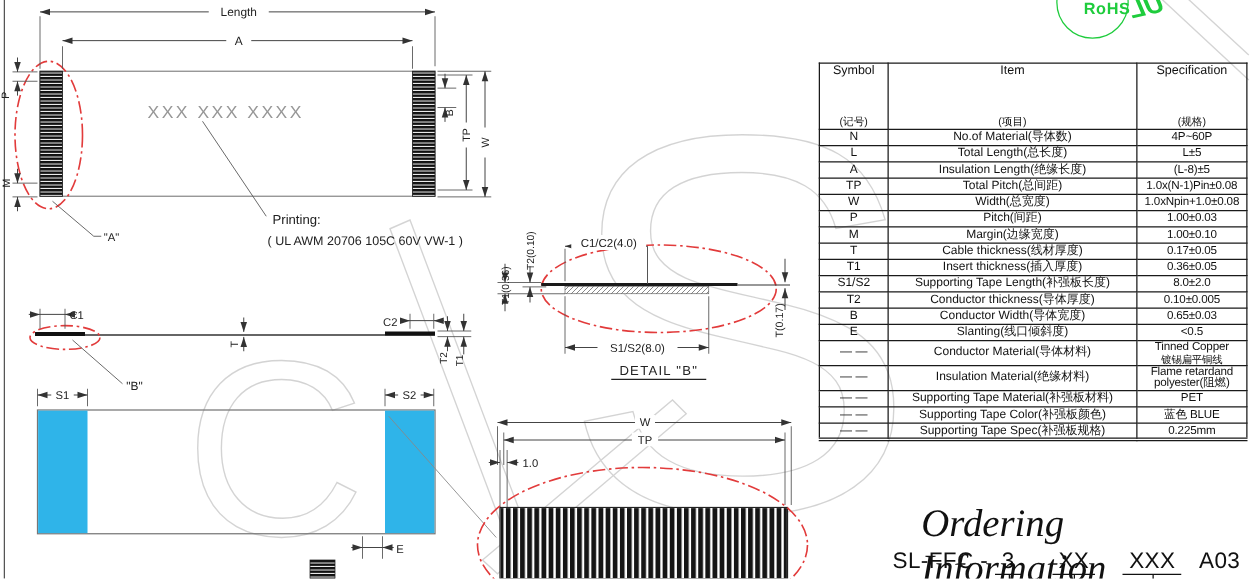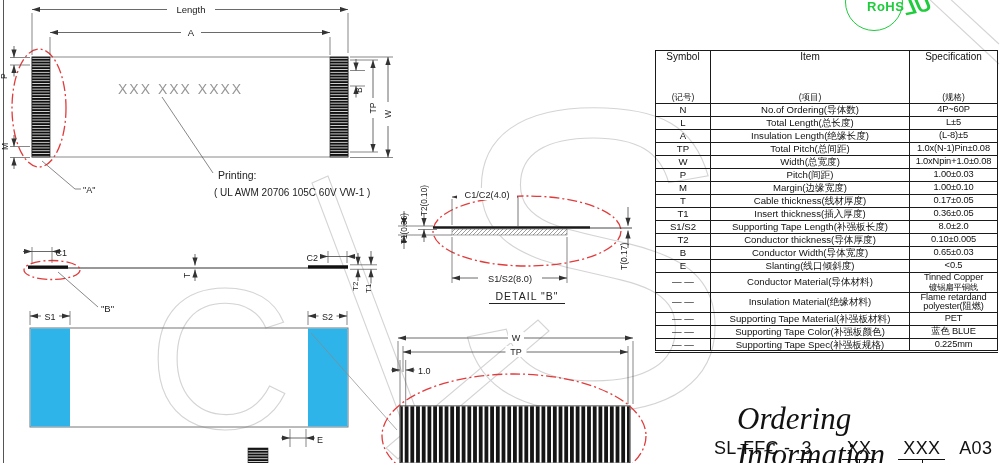--- a/index.html
+++ b/index.html
@@ -253,21 +253,21 @@
     <thead>
       <tr>
         <th><span>Symbol</span><span class="cn">(记号)</span></th>
         <th><span>Item</span><span class="cn">(项目)</span></th>
         <th><span>Specification</span><span class="cn">(规格)</span></th>
       </tr>
     </thead>
     <tbody>
       <tr>
           <td>N</td>
-          <td>No.of Ordering(导体数)</td>
+          <td>No.of Material(导体数)</td>
           <td><span class="s1">4P~60P</span></td>
         </tr>
       <tr>
           <td>L</td>
           <td>Total Length(总长度)</td>
           <td><span class="s1">L±5</span></td>
         </tr>
       <tr>
           <td>A</td>
           <td>Insulation Length(绝缘长度)</td>

